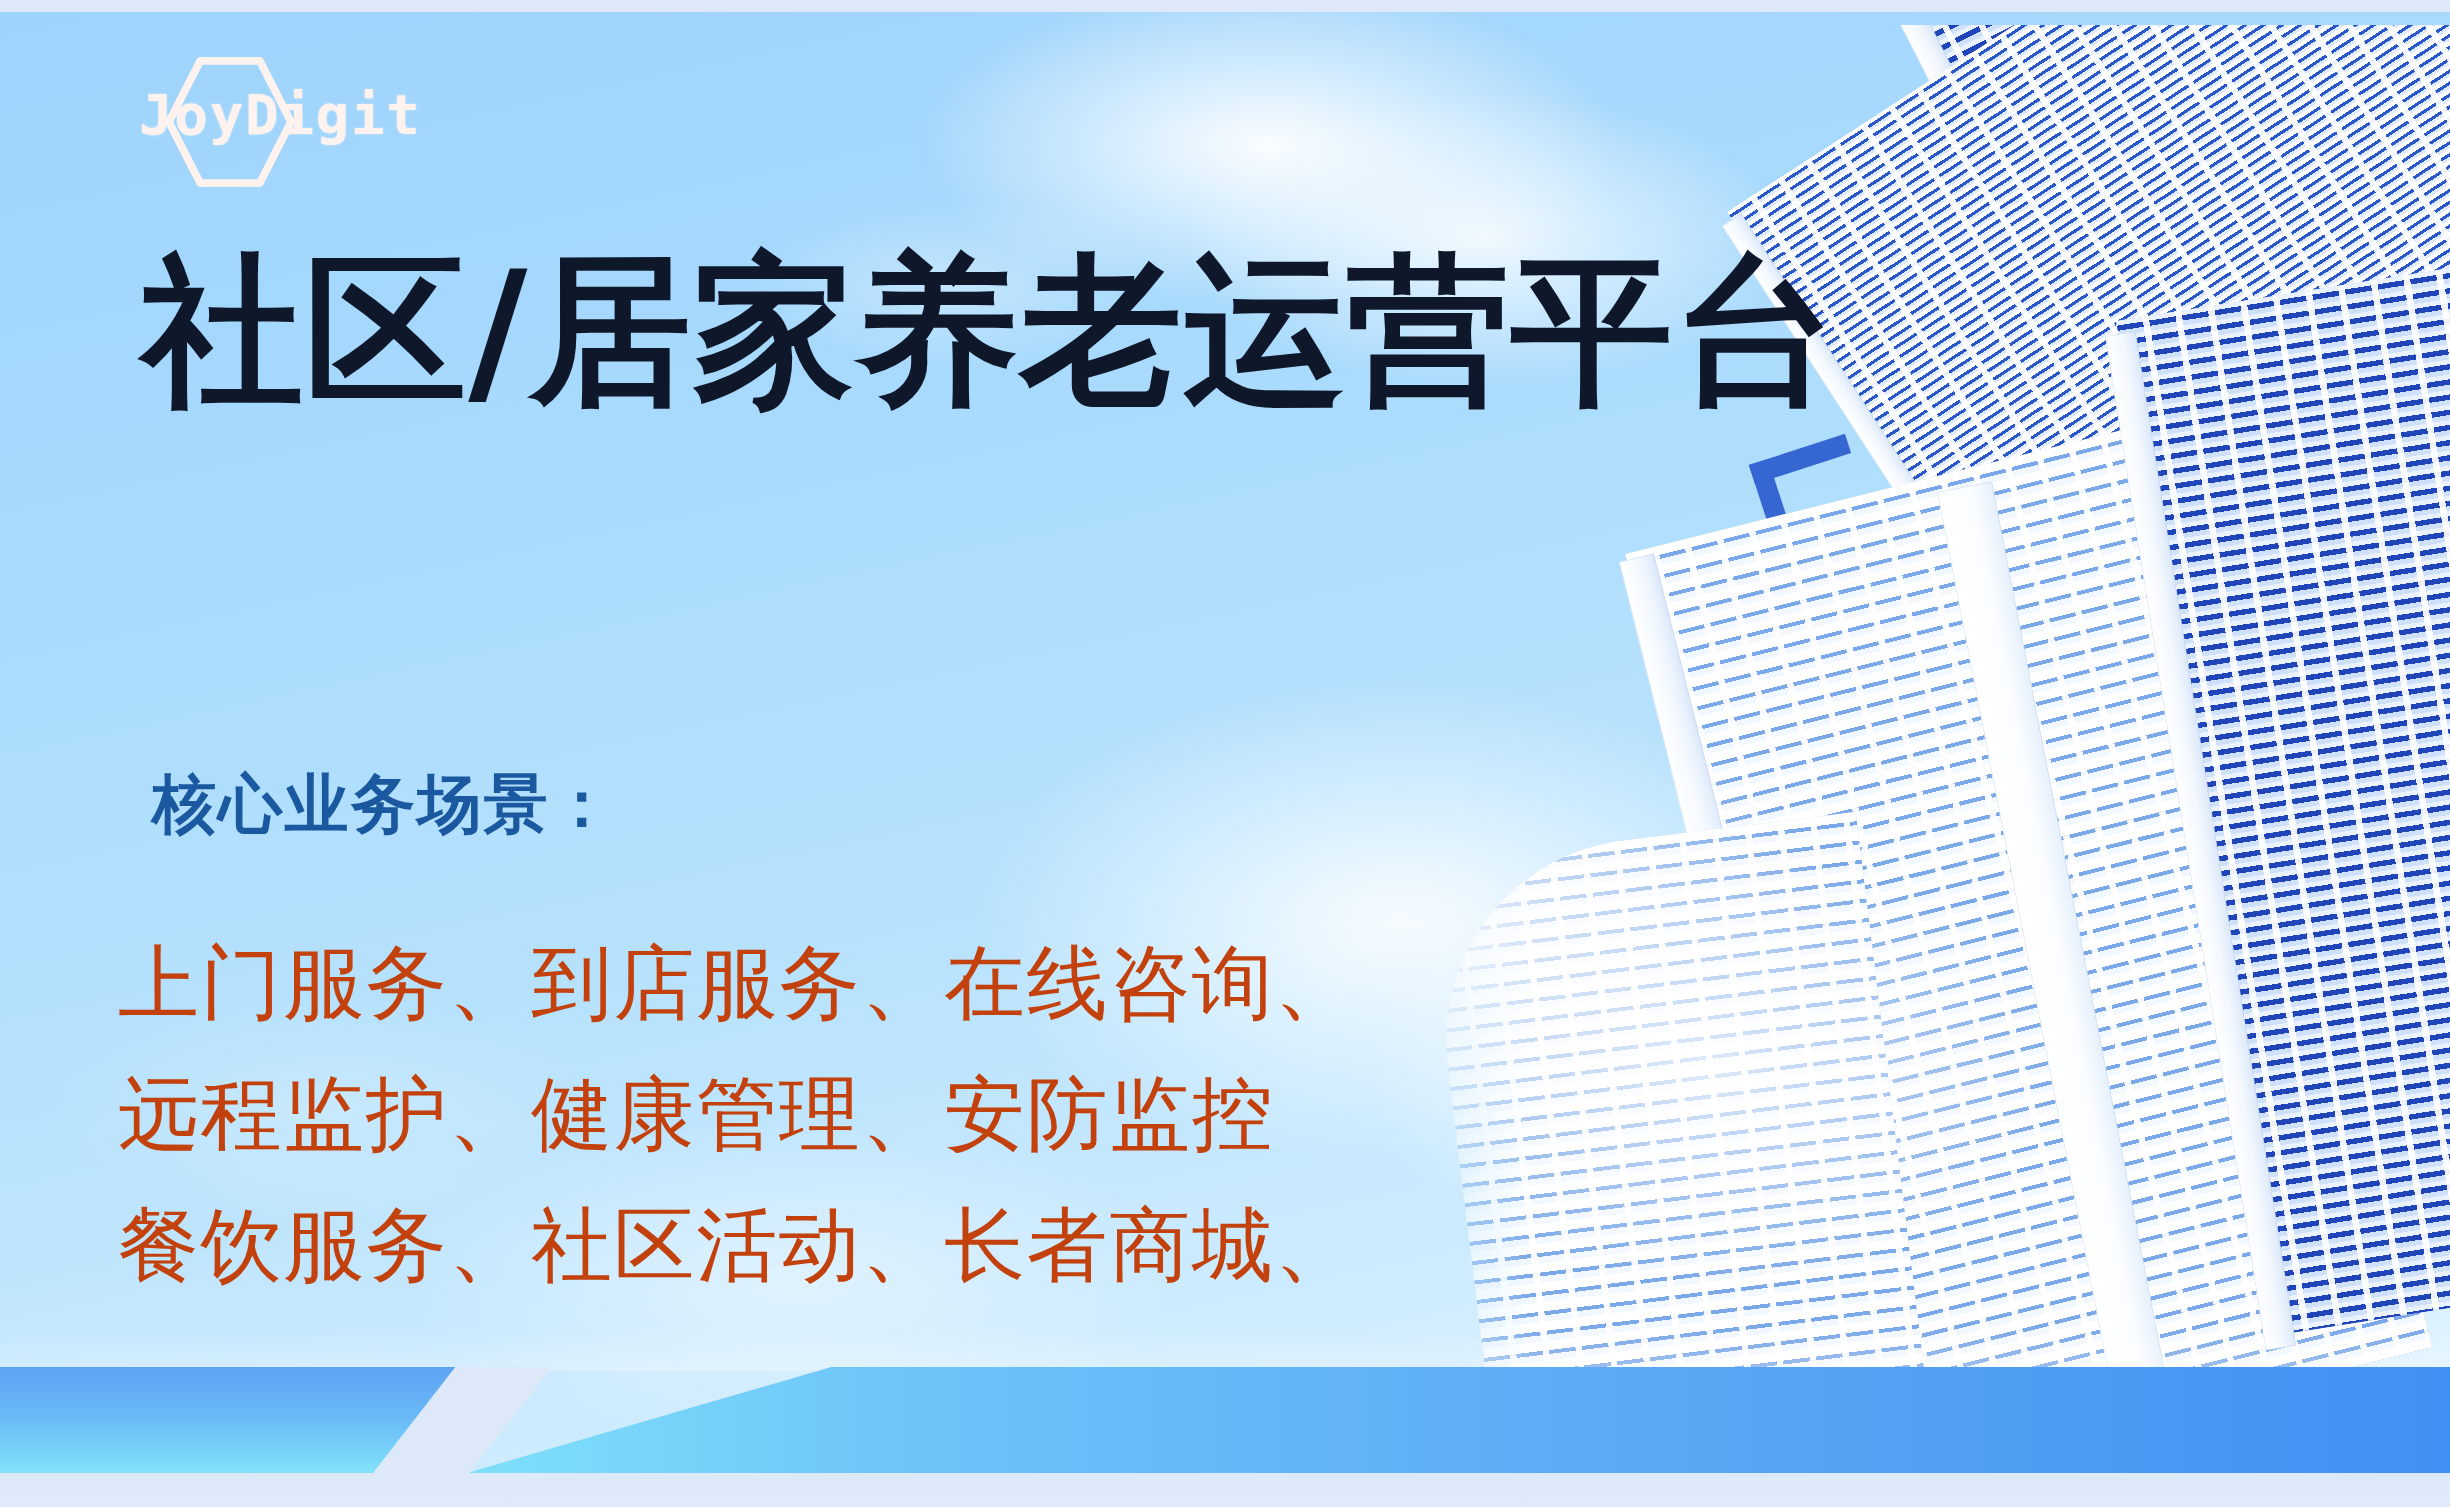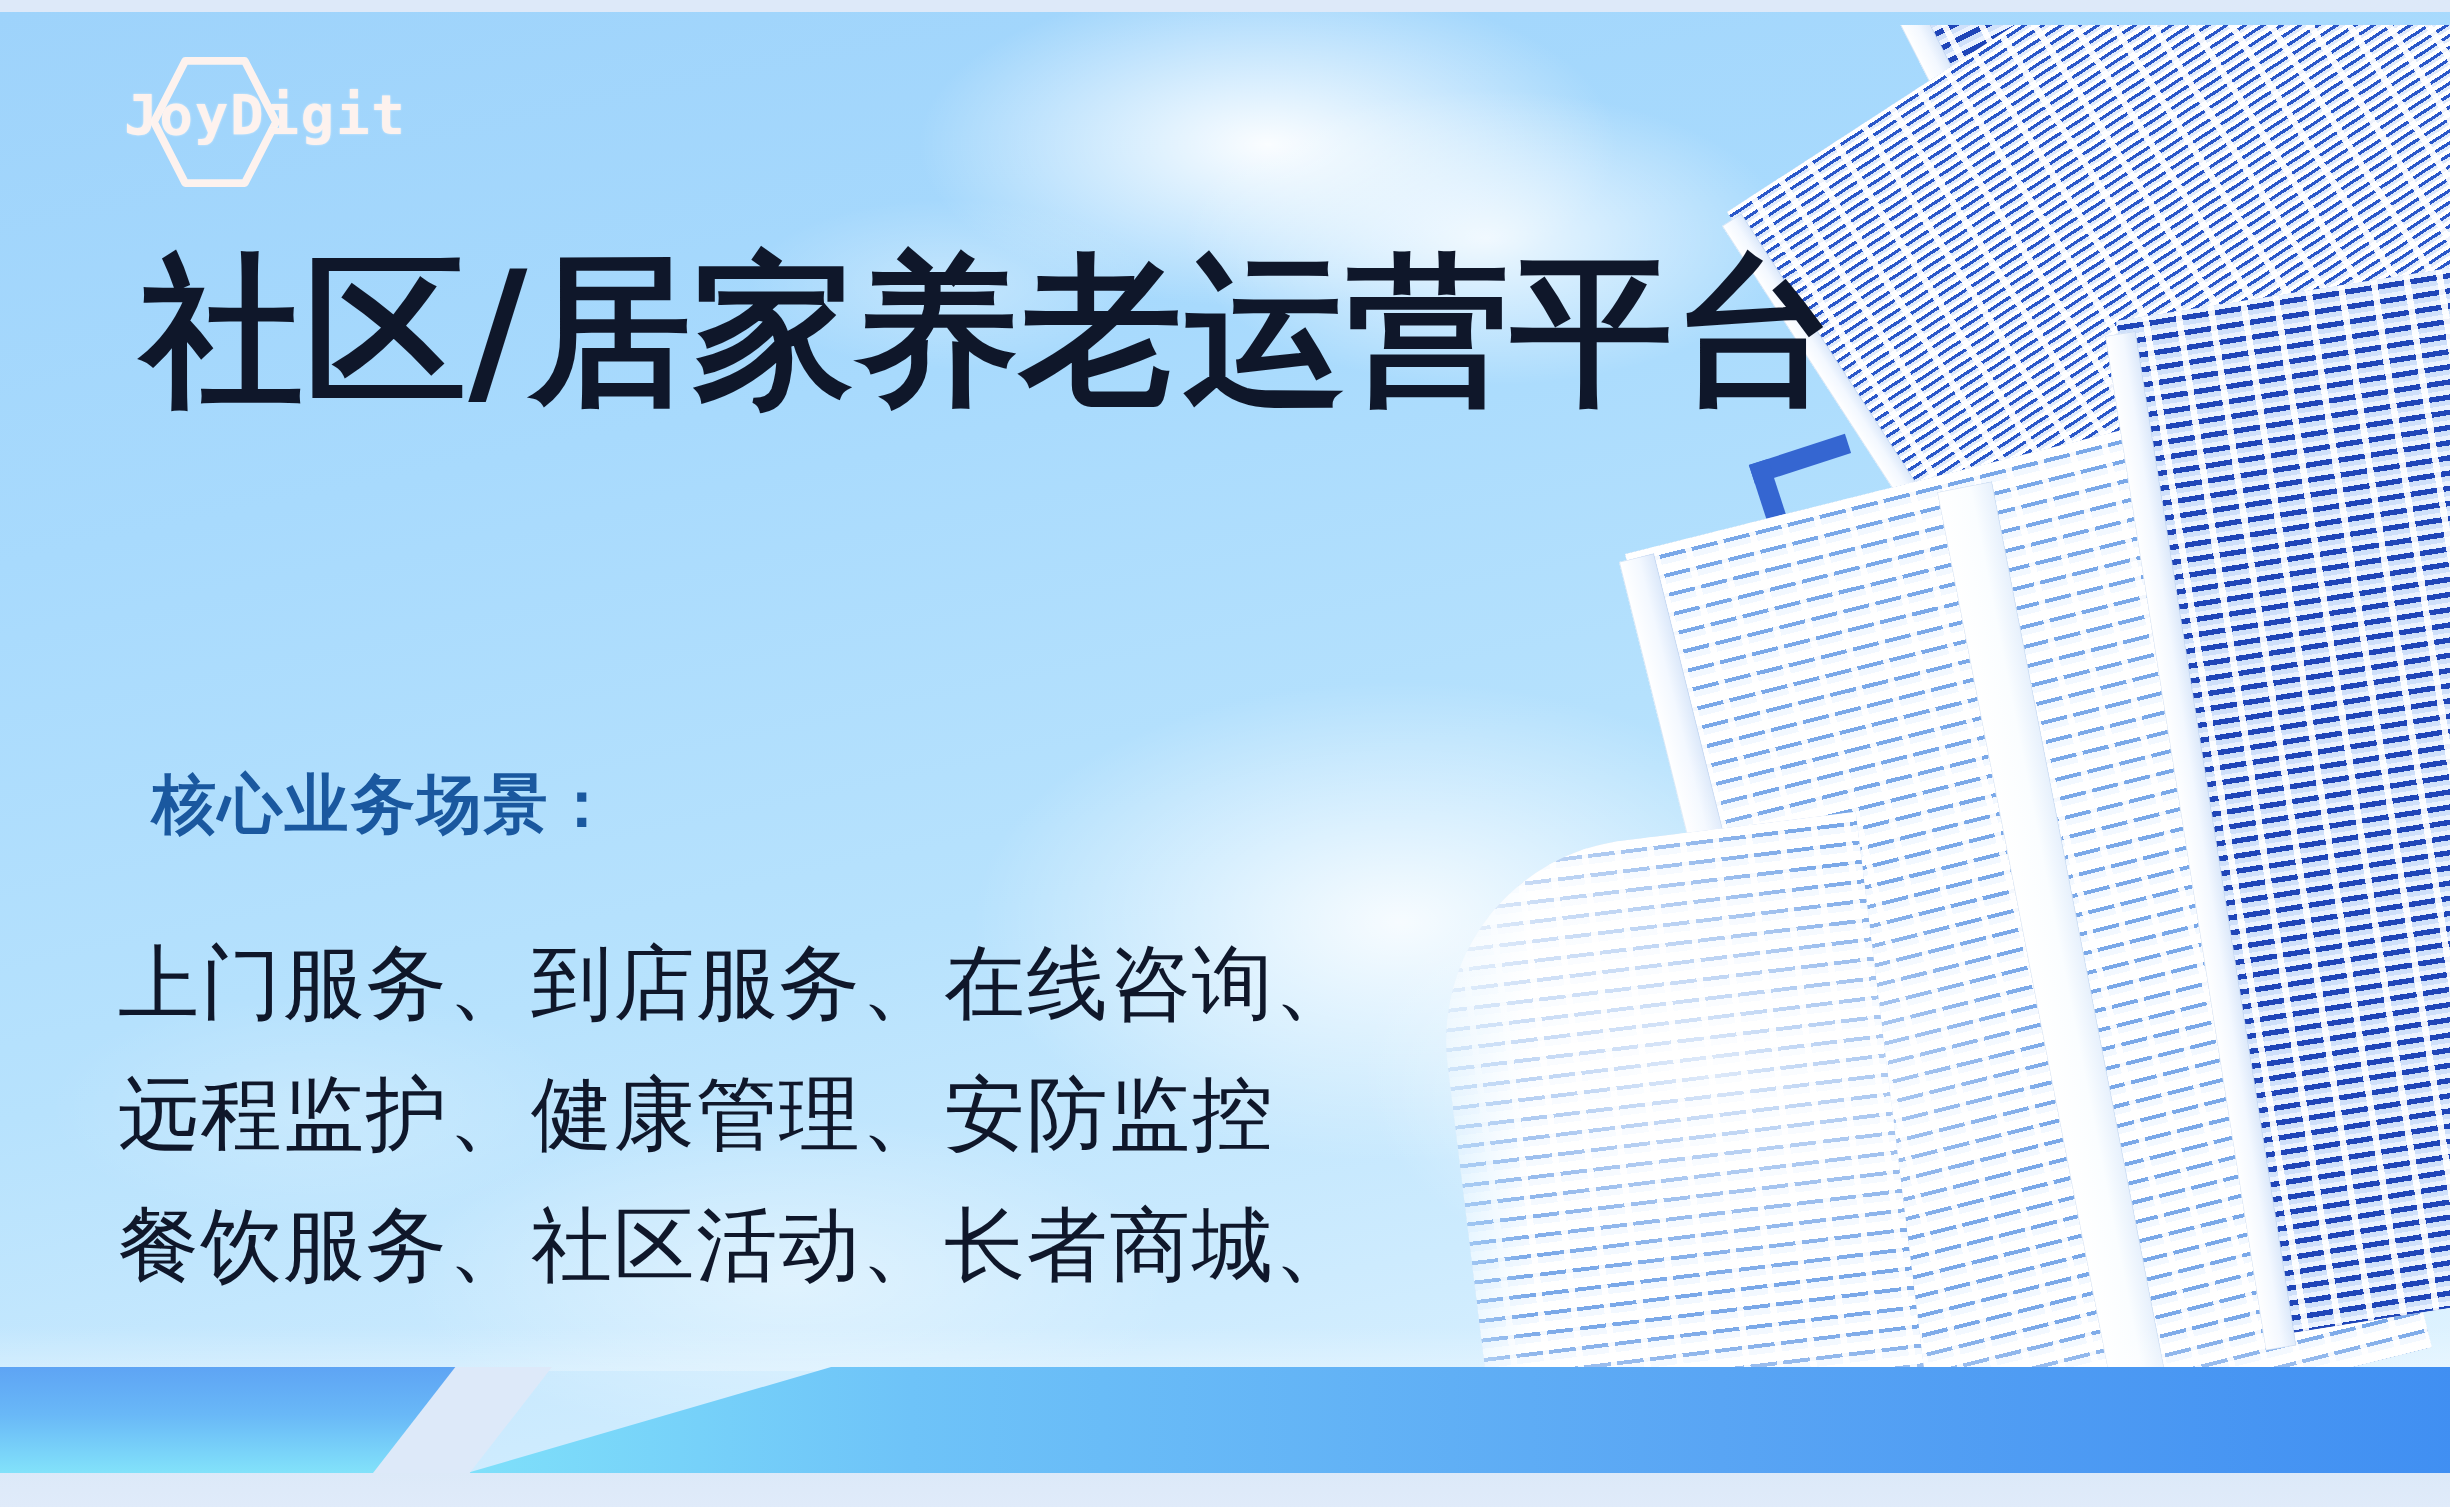--- a/index.html
+++ b/index.html
@@ -137,21 +137,21 @@
     width: 101px; height: 101px;
     border-left: 20px solid #2f5fcf;
     border-top: 20px solid #2f5fcf;
     transform: rotate(-18deg);
     opacity: .95;
   }
 
   
   .logo {
     position: absolute;
-    left: 124px; top: 54px;
+    left: 139px; top: 54px;
     width: 537px; height: 97px;
     z-index: 30;
   }
   .logo-hex {
     position: absolute;
     left: 20px; top: -3.1px;
     width: 142px; height: 142px;
   }
   .logo-text {
     position: absolute;
@@ -211,21 +211,21 @@
   .body-lines {
     position: absolute;
     left: 118px; top: 918px;
     z-index: 30;
   }
   .body-line {
     font-family: "DejaVu Sans", "Liberation Sans", sans-serif;
     font-weight: 400;
     font-size: 81px;
     line-height: 131px;
-    color: #0f172a;
+    color: #c2410c;
     letter-spacing: 1.6px;
     white-space: nowrap;
   }
 
   
   .ribbon {
     position: absolute;
     left: 0; top: 1367px;
     width: 2450px; height: 106px;
     z-index: 35;

